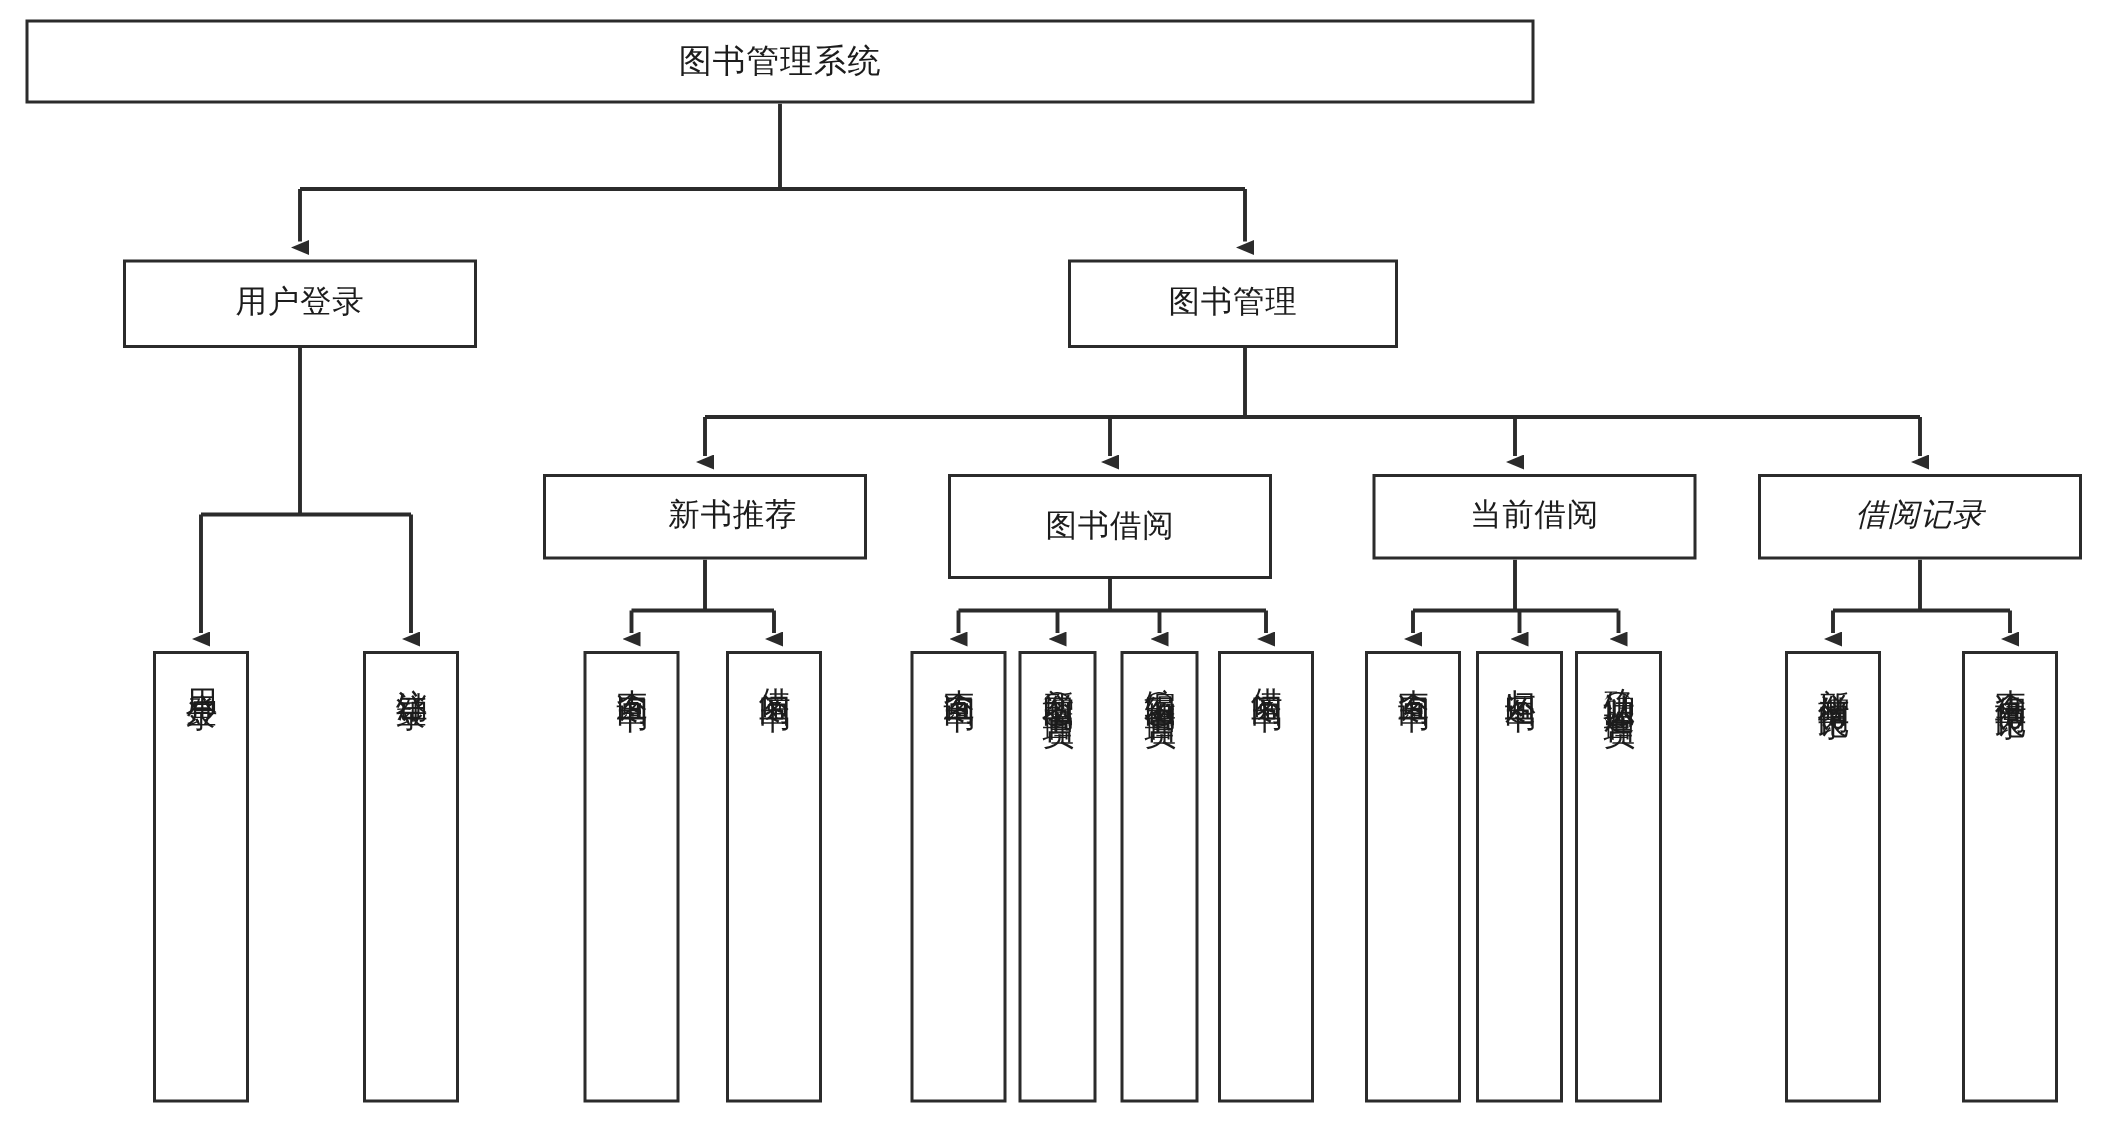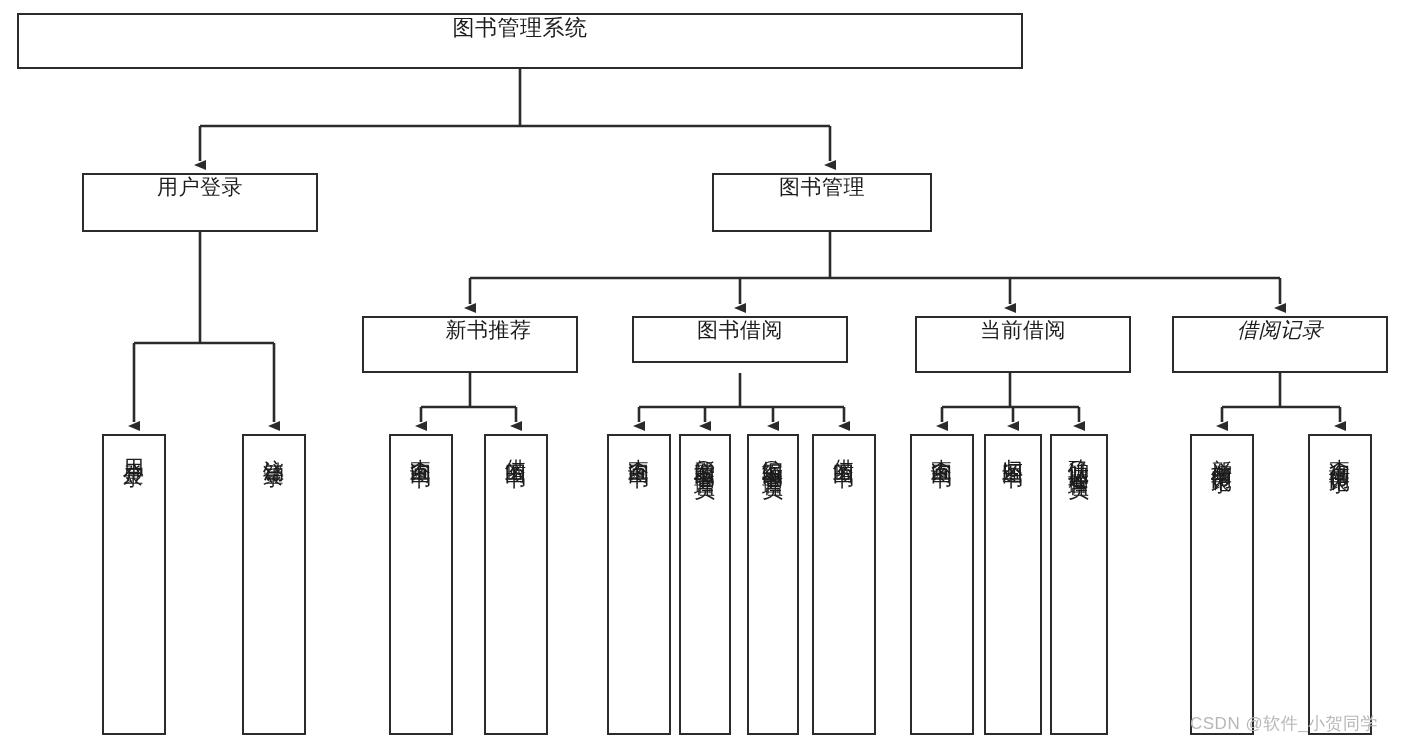--- a/index.html
+++ b/index.html
@@ -24,20 +24,21 @@
     width: 1405px;
     height: 747px;
     pointer-events: none;
   }
   .node {
     position: absolute;
     box-sizing: border-box;
     border: 2px solid #2b2b2b;
     background: #ffffff;
     display: flex;
+    align-items: center;
     justify-content: center;
     color: #1c1c1c;
   }
   .node-label {
     display: block;
     text-align: center;
     line-height: 1.18;
     letter-spacing: 0.5px;
   }
   .horiz .node-label {
@@ -123,21 +124,21 @@
       </div>
       <div class="node horiz" style="left: 82px; top: 173px; width: 236px; height: 59px;">
         <span class="node-label">用户登录</span>
       </div>
       <div class="node horiz" style="left: 712px; top: 173px; width: 220px; height: 59px;">
         <span class="node-label">图书管理</span>
       </div>
       <div class="node horiz" style="left: 362px; top: 316px; width: 216px; height: 57px; padding-left: 37px;">
         <span class="node-label">新书推荐</span>
       </div>
-      <div class="node horiz" style="left: 632px; top: 316px; width: 216px; height: 47px;">
+      <div class="node horiz" style="left: 632px; top: 316px; width: 216px; height: 70px;">
         <span class="node-label">图书借阅</span>
       </div>
       <div class="node horiz" style="left: 902px; top: 316px; width: 216px; height: 57px; margin-left: 13px;">
         <span class="node-label">当前借阅</span>
       </div>
       <div class="node horiz" style="left: 1172px; top: 316px; width: 216px; height: 57px; font-style: italic;">
         <span class="node-label">借阅记录</span>
       </div>
       <div class="node vert" style="left: 102px; top: 434px; width: 64px; height: 301px;">
         <span class="node-label">用户登录</span>
@@ -173,14 +174,13 @@
         <span class="node-label">确认归还（管理员）</span>
       </div>
       <div class="node vert" style="left: 1190px; top: 434px; width: 64px; height: 301px;">
         <span class="node-label">新增借阅记录</span>
       </div>
       <div class="node vert" style="left: 1308px; top: 434px; width: 64px; height: 301px;">
         <span class="node-label">查询借阅记录</span>
       </div>
     </div>
 
-  <div class="watermark">CSDN @软件_小贺同学</div>
 </div>
 
 </body></html>

